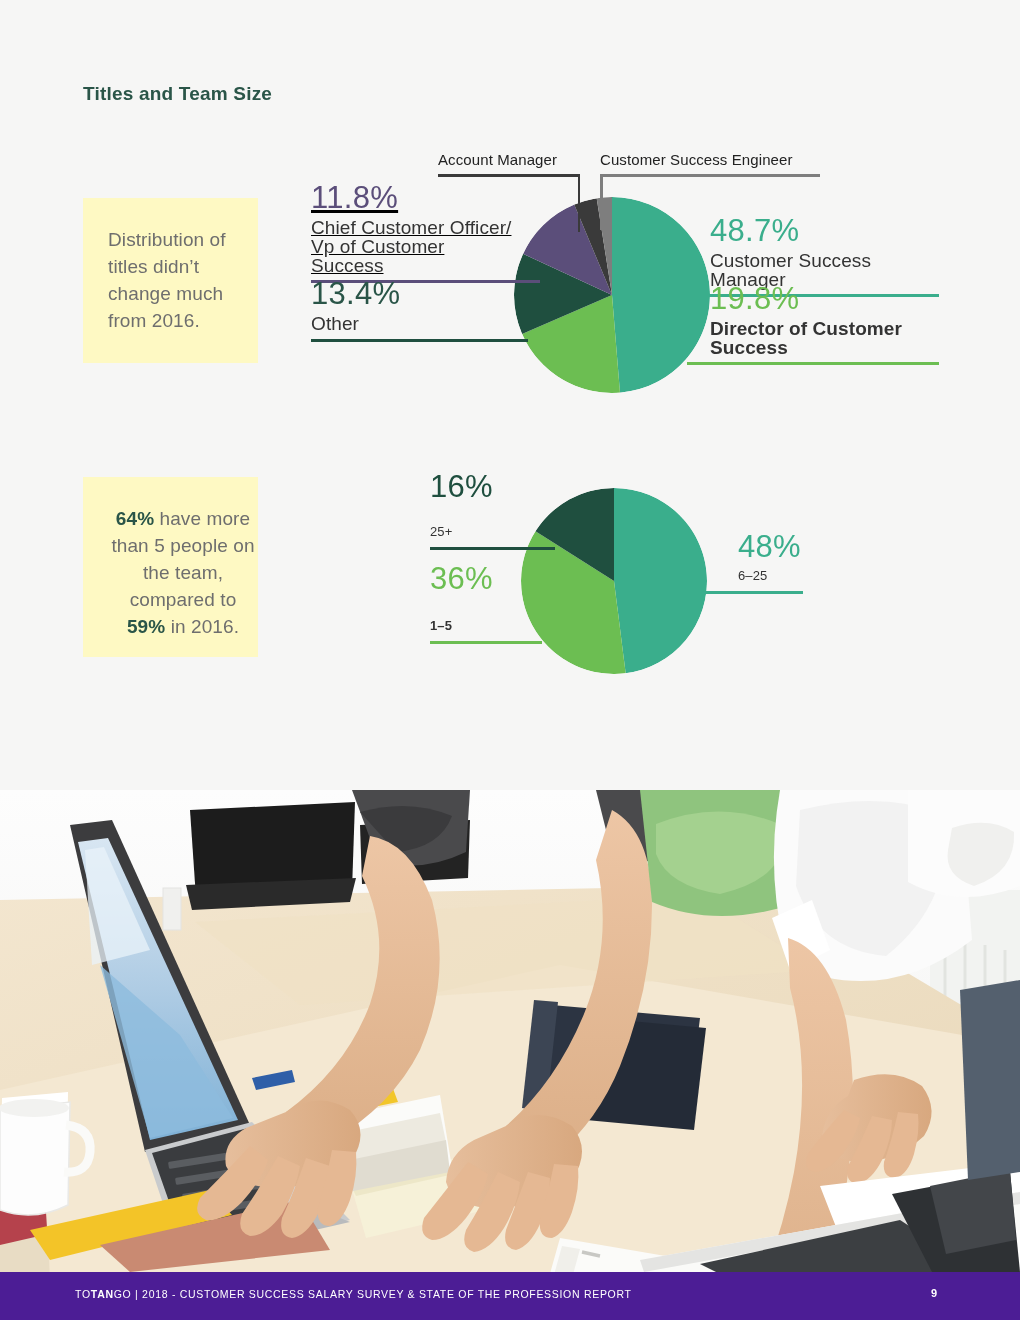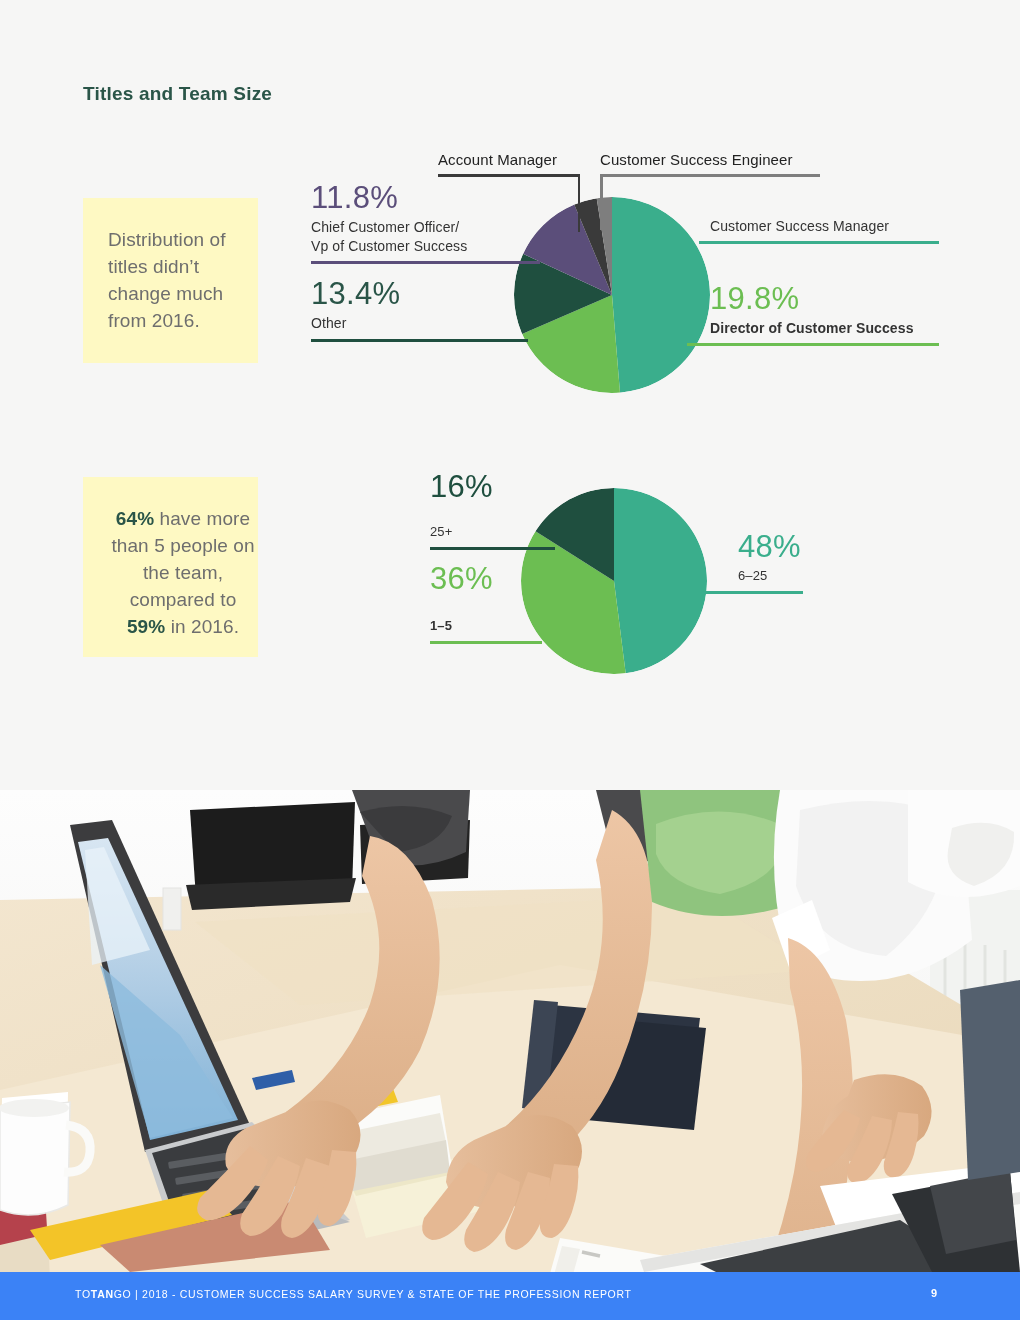--- a/index.html
+++ b/index.html
@@ -33,21 +33,21 @@
   #callout-1 .inner { padding:28px 0 0 25px; }
   #callout-2 { left:83px; top:477px; width:175px; height:180px;text-align:center; }
   #callout-2 .inner { padding:28px 0 0 25px; }
 
   
   .lbl { position:absolute; }
   .lbl .pct {
     font-size:31px; line-height:34px; font-weight:400; letter-spacing:.3px;
   }
   .lbl .sub {
-    font-size:14px; line-height:19px; color:#333333; letter-spacing:.1px;
+    font-size:19px; line-height:19px; color:#333333; letter-spacing:.1px;
   }
   .lbl .sub.small { font-size:13px; }
   .rule { height:2.5px; width:100%; }
 
   .lbl.right { text-align:left; }
 
   
   .topline { position:absolute; }
   .topline .txt {
     font-size:15px; color:#222; white-space:nowrap; letter-spacing:.1px;
@@ -60,21 +60,21 @@
 
   
   .photo {
     position:absolute; left:0; top:790px; width:1020px; height:482px;
     overflow:hidden; background:#EDEAE4;
   }
 
   
   .footer {
     position:absolute; left:0; top:1272px; width:1020px; height:48px;
-    background:#3b82f6; color:#FFFFFF;
+    background:#4c1d95; color:#FFFFFF;
   }
   .footer .ftxt {
     position:absolute; left:75px; top:16px;
     font-size:10.5px; letter-spacing:.7px; white-space:nowrap;
   }
   .footer .ftxt b { font-weight:bold; }
   .footer .pageno {
     position:absolute; right:83px; top:15px;
     font-size:11px; font-weight:bold;
   }
@@ -110,34 +110,35 @@
   </div>
 </div>
 
 <div class="topline" id="tl-cse" style="left:600px; top:151px; width:220px;">
   <div class="txt">Customer Success Engineer</div>
   <div class="bar" style="background:#7E7E7E;">
     <div class="drop" style="background:#7E7E7E; left:0; height:56px;"></div>
   </div>
 </div>
 
-<div class="lbl" id="lb-cco" style="left:311px; top:181px; width:207px;">
+<div class="lbl" id="lb-cco" style="left:311px; top:181px; width:207px;text-decoration:underline;">
   <div class="pct" style="color:#5B4E7A;">11.8%</div>
   <div class="sub" style="margin-top:3px;">Chief Customer Officer/</div>
   <div class="sub">Vp of Customer Success</div>
   <div class="rule" style="background:#5B4E7A; margin-top:5px; width:229px;"></div>
 </div>
 
 <div class="lbl" id="lb-other" style="left:311px; top:277px; width:207px;">
   <div class="pct" style="color:#2A5548;">13.4%</div>
   <div class="sub" style="margin-top:3px;">Other</div>
   <div class="rule" style="background:#1F4F3F; margin-top:6px; width:217px;"></div>
 </div>
 
 <div class="lbl right" id="lb-csm" style="left:710px; top:214px; width:240px;">
+  <div class="pct" style="color:#3AAE8C;">48.7%</div>
   <div class="sub" style="margin-top:3px;">Customer Success Manager</div>
   <div class="rule" style="background:#3AAE8C; margin-top:5px; width:240px; margin-left:-11px;"></div>
 </div>
 
 <div class="lbl right" id="lb-dcs" style="left:710px; top:282px; width:240px;">
   <div class="pct" style="color:#6CBE52;">19.8%</div>
   <div class="sub" style="margin-top:3px;font-weight:bold;">Director of Customer Success</div>
   <div class="rule" style="background:#6CBE52; margin-top:5px; width:252px; margin-left:-23px;"></div>
 </div>
 

